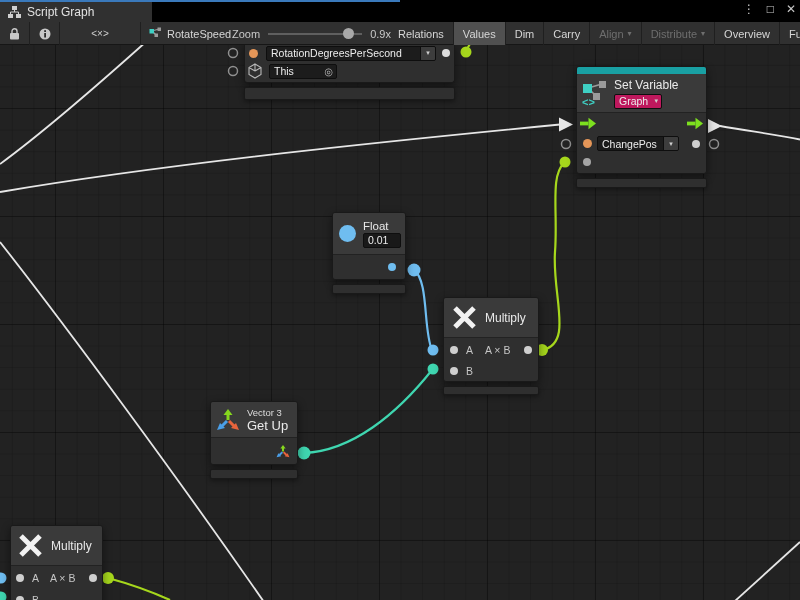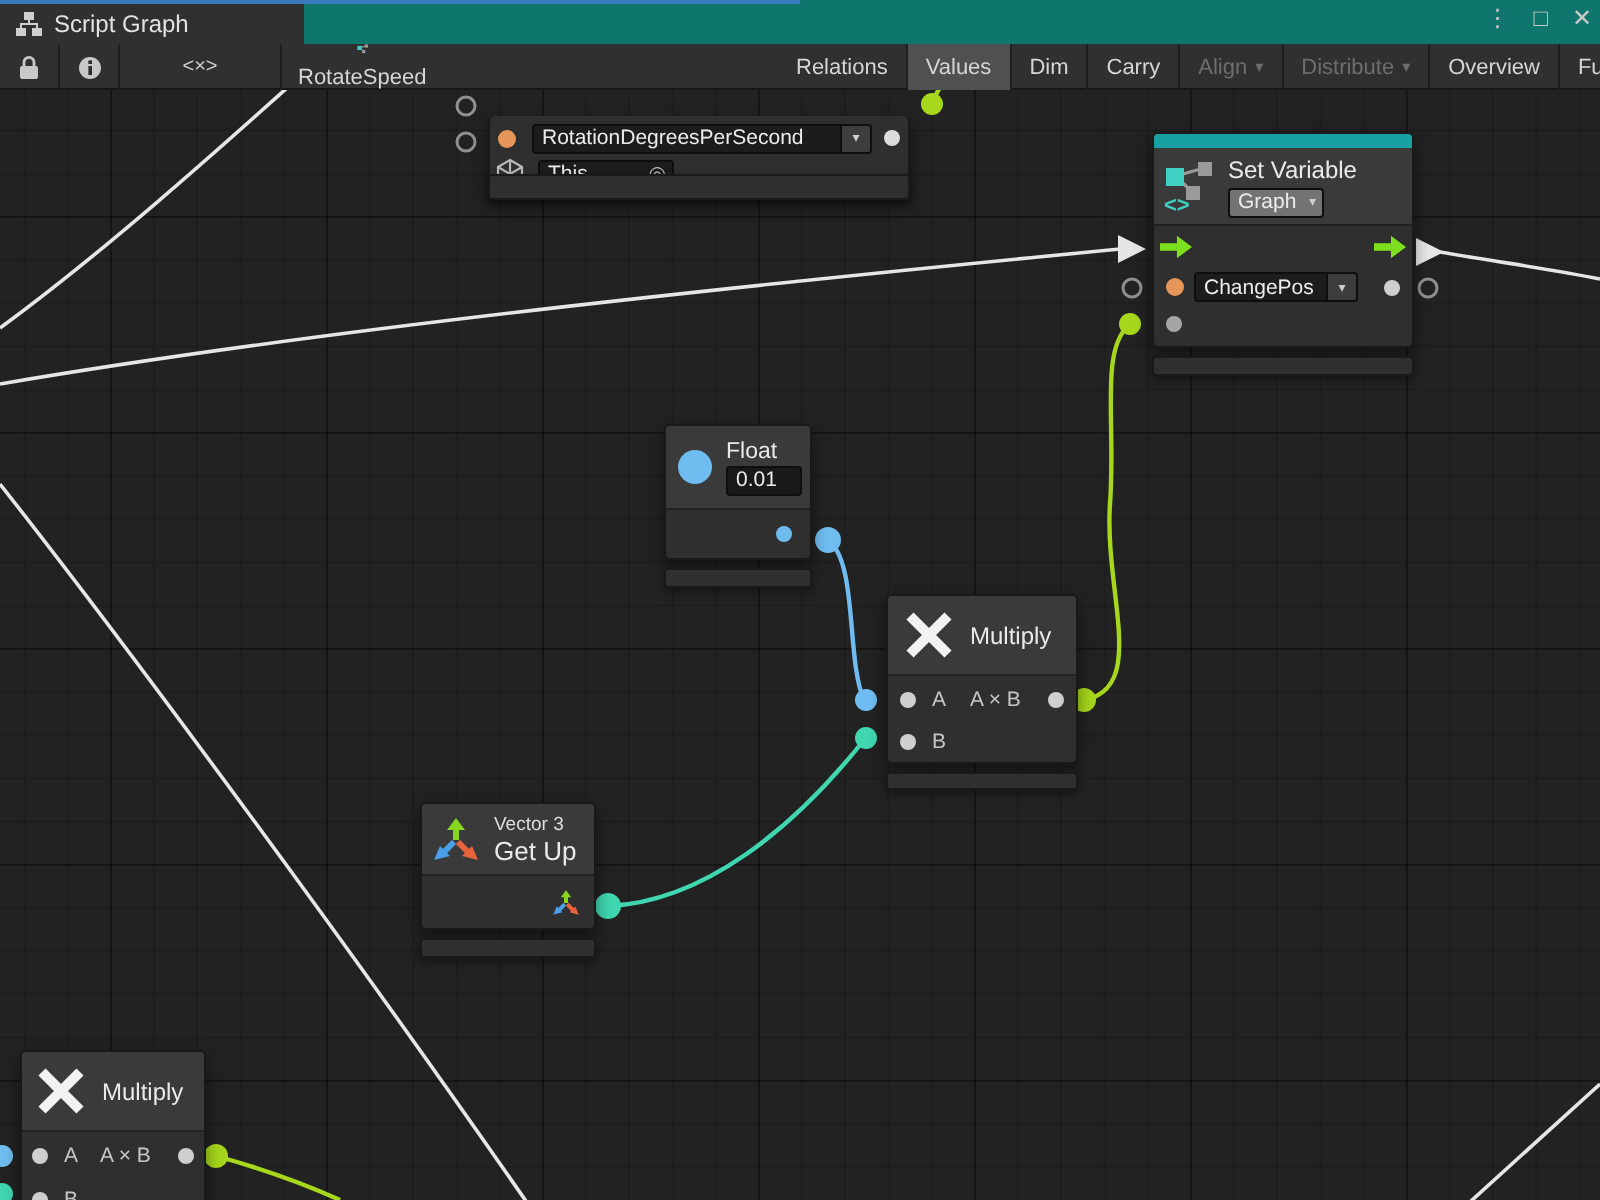--- a/index.html
+++ b/index.html
@@ -1,34 +1,34 @@
 <!DOCTYPE html>
 <html><head>
 <meta charset="utf-8">
 <style>
   html,body{margin:0;padding:0;background:#191919;}
   *{box-sizing:border-box;}
   .screen{position:relative;width:800px;height:600px;overflow:hidden;
           font-family:"Liberation Sans",sans-serif;background:#222;color:#ddd;
           -webkit-font-smoothing:antialiased;}
   
-  .tabbar{position:absolute;left:0;top:0;width:800px;height:22px;background:#0f766e;z-index:30;}
+  .tabbar{position:absolute;left:0;top:0;width:800px;height:22px;background:#000000;z-index:30;}
   .focusline{position:absolute;left:0;top:0;width:400px;height:2px;background:#3a79bb;}
   .tab{position:absolute;left:0;top:2px;width:152px;height:20px;background:#303030;
        display:flex;align-items:center;gap:6px;padding:0 8px;}
   .tab-title{font-size:12px;color:#e2e2e2;}
   .winctl{position:absolute;right:4px;top:0;height:18px;display:flex;align-items:center;gap:12px;
           color:#c8c8c8;font-size:12px;}
   .winctl span{cursor:default;}
   .toolbar{position:absolute;left:0;top:22px;width:800px;height:23px;background:#303030;
            border-bottom:1px solid #161616;z-index:30;font-size:11px;}
   .tbtn{position:absolute;top:0;height:23px;display:flex;align-items:center;justify-content:center;
         border-right:1px solid #1f1f1f;color:#d6d6d6;}
   .bc{position:absolute;left:141px;top:0;height:23px;display:flex;align-items:center;gap:5px;
-      padding-left:8px;color:#d6d6d6;flex-direction:column;}
+      padding-left:8px;color:#d6d6d6;}
   .zoomgrp{position:absolute;left:232px;top:0;height:23px;display:flex;align-items:center;color:#c9c9c9;}
   .ztrack{position:relative;width:94px;height:2px;background:#5f5f5f;margin:0 8px;}
   .zhandle{position:absolute;right:8px;top:-5px;width:11px;height:11px;border-radius:50%;background:#a8a8a8;}
   .rbtns{position:absolute;left:389px;top:0;height:23px;display:flex;}
   .rbtn{height:23px;display:flex;align-items:center;padding:0 9px;border-right:1px solid #1f1f1f;
         color:#d6d6d6;white-space:nowrap;}
   .rbtn.active{background:#505050;text-align:center;}
   .rbtn.disabled{color:#6e6e6e;}
   .dda{font-size:8px;margin-left:4px;}
   
@@ -103,21 +103,21 @@
     <circle cx="1" cy="578" r="5.5" fill="#6fbdf0"></circle>
     <circle cx="1" cy="597" r="5.5" fill="#3fd6b0"></circle>
 
     <circle cx="233" cy="53" r="4.5" fill="none" stroke="#909090" stroke-width="1.5"></circle>
     <circle cx="233" cy="71" r="4.5" fill="none" stroke="#909090" stroke-width="1.5"></circle>
     <circle cx="566" cy="144" r="4.5" fill="none" stroke="#909090" stroke-width="1.5"></circle>
     <circle cx="714" cy="144" r="4.5" fill="none" stroke="#909090" stroke-width="1.5"></circle>
   </svg>
 
   <div class="node">
-    <div class="nbody" style="left:244px;top:58px;width:211px;height:41px;border-top:none;">
+    <div class="nbody" style="left:244px;top:42px;width:211px;height:41px;border-top:none;">
       <div class="prow" style="height:19px;padding:3px 4px 0 4px;">
         <span class="dot" style="width: 9px; height: 9px; background: rgb(229, 150, 88);"></span>
         <span style="width:8px;"></span>
         <div class="field" style="width:170px;">
           <span class="fx">RotationDegreesPerSecond</span>
           <span class="ddbox">▾</span>
         </div>
         <span class="dot" style="width:8px;height:8px;background:#dcdcdc;margin-left:6px;"></span>
       </div>
       <div class="prow" style="height:18px;padding:2px 4px 0 2px;">
@@ -141,21 +141,21 @@
         <svg width="26" height="27" viewBox="0 0 26 27">
           <line x1="6" y1="8" x2="20" y2="4" stroke="#9a9a9a" stroke-width="1.6"></line>
           <line x1="6" y1="8" x2="14" y2="16" stroke="#9a9a9a" stroke-width="1.6"></line>
           <rect x="1" y="4" width="9" height="9" fill="#3fd0c4"></rect>
           <rect x="17" y="1" width="7" height="7" fill="#9a9a9a"></rect>
           <rect x="11" y="13" width="7" height="7" fill="#9a9a9a"></rect>
           <text x="0" y="26" font-size="11" font-weight="bold" fill="#3fd0c4" font-family="Liberation Sans, sans-serif">&lt;&gt;</text>
         </svg>
         <div>
           <div class="ntitle">Set Variable</div>
-          <div class="field" style="width:48px;background:#737373;margin-top:2px;">
+          <div class="field" style="width:48px;background:#be185d;margin-top:2px;">
             <span class="fx">Graph</span>
             <span style="margin-left:auto;padding-right:3px;font-size:7px;color:#cfcfcf;">▾</span>
           </div>
         </div>
       </div>
       <div class="prow" style="height:21px;padding:0 3px;">
         <svg width="16" height="13" viewBox="0 0 17 13">
           <rect x="0" y="4.5" width="9" height="4" fill="#7de01f"></rect>
           <polygon points="9,0.5 17,6.5 9,12.5" fill="#7de01f"></polygon>
         </svg>
@@ -309,20 +309,27 @@
     <div class="bc">
       <svg width="13" height="13" viewBox="0 0 26 26">
         <line x1="6" y1="8" x2="20" y2="4" stroke="#9a9a9a" stroke-width="2.4"></line>
         <line x1="6" y1="8" x2="14" y2="16" stroke="#9a9a9a" stroke-width="2.4"></line>
         <rect x="1" y="4" width="9" height="9" fill="#3fd0c4"></rect>
         <rect x="17" y="1" width="7" height="7" fill="#9a9a9a"></rect>
         <rect x="11" y="13" width="7" height="7" fill="#9a9a9a"></rect>
       </svg>
       <span>RotateSpeed</span>
     </div>
+    <div class="zoomgrp">
+      <span>Zoom</span>
+      <span class="ztrack">
+        <span class="zhandle"></span>
+      </span>
+      <span>0.9x</span>
+    </div>
     <div class="rbtns">
       <div class="rbtn">
         <span>Relations</span>
         </div>
       <div class="rbtn active">
         <span>Values</span>
         </div>
       <div class="rbtn">
         <span>Dim</span>
         </div>

